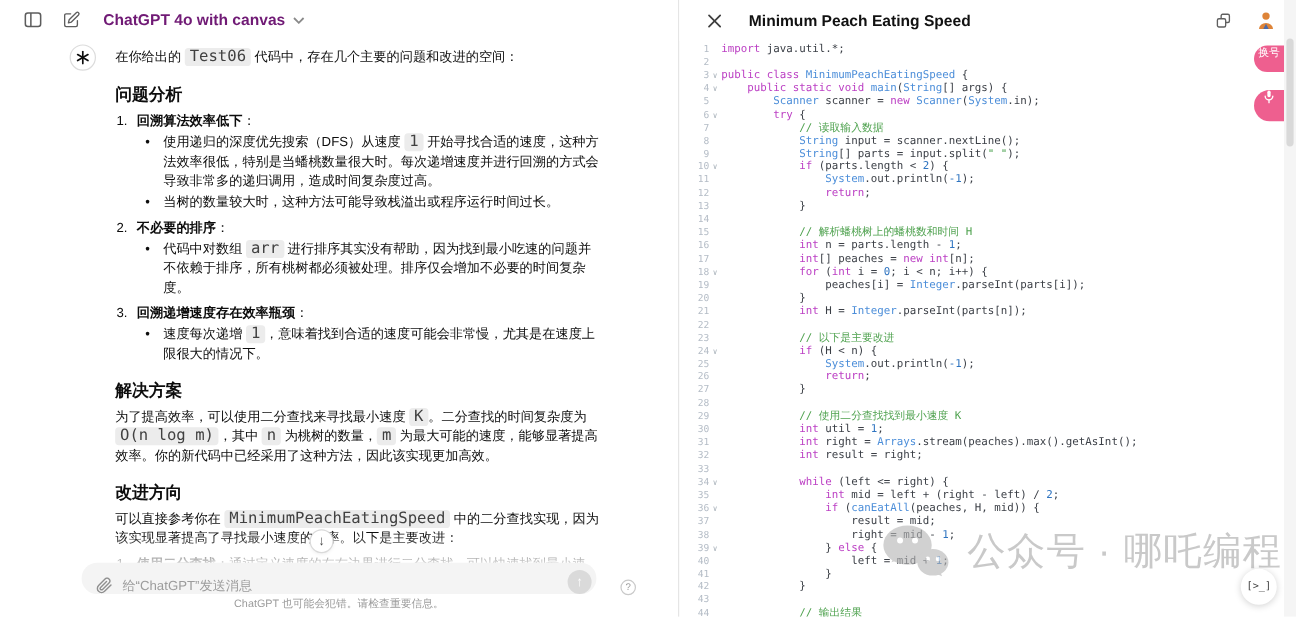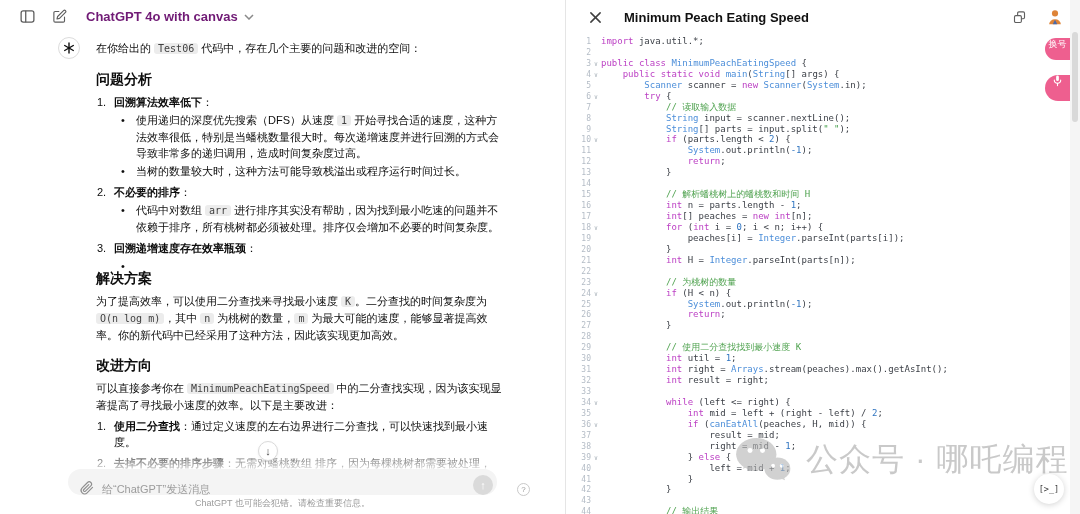--- a/index.html
+++ b/index.html
@@ -18,21 +18,21 @@
 
   .chat-body { position:absolute; left:96px; top:38px; width:406px; z-index:1; color:#0d0d0d; }
   .blk { position:relative; font-size:11px; line-height:16px; }
   .blk-p { margin:2px 0 4px; }
   .blk-h3 { font-size:14px; font-weight:700; line-height:20px; margin:12px 0 5px; }
   .blk-oli { padding-left:18px; margin:5px 0 2px; }
   .oli-num { position:absolute; left:1px; top:0; }
   .blk-oli strong, .blk strong { font-weight:700; }
   .blk-uli { padding-left:40px; margin:2px 0; }
   .bullet { position:absolute; left:25px; top:0; color:#0d0d0d; }
-  .chip { background:#ececec; border-radius:3px; padding:0px 4px; font-family:"DejaVu Sans Mono",monospace; font-size:10px; color:#414141; white-space:nowrap; }
+  .chip { background:#ececec; border-radius:3px; padding:0px 4px; font-family:"DejaVu Sans Mono",monospace; font-size:13px; color:#414141; white-space:nowrap; }
 
   .scrolldown-btn { position:absolute; left:258px; top:441px; width:20px; height:20px; border-radius:50%; background:#fff; border:1px solid #dadada; display:flex; align-items:center; justify-content:center; font-size:11px; color:#4a4a4a; z-index:7; cursor:pointer; box-shadow:0 1px 3px rgba(0,0,0,.06); }
 
   .fade-cover { position:absolute; left:0; right:0; bottom:20px; height:48px; background:linear-gradient(to bottom, rgba(255,255,255,0), rgba(255,255,255,.92) 55%, #fff); z-index:4; }
   .bottom-cover { position:absolute; left:0; right:0; bottom:0; height:20px; background:#fff; z-index:4; }
 
   .composer { position:absolute; left:68px; right:68px; bottom:19px; height:26px; background:#f4f4f4; border-radius:14px; display:flex; align-items:flex-end; gap:8px; padding:0 4px 0 12px; z-index:5; }
   .composer input { flex:1; border:none; outline:none; background:transparent; font-size:11px; color:#0d0d0d; font-family:"Liberation Sans","DejaVu Sans",sans-serif; }
   .composer input::placeholder { color:#9c9c9c; }
   .send-btn { width:20px; height:20px; border-radius:50%; background:#dadada; color:#fff; display:flex; align-items:center; justify-content:center; font-size:11px; font-weight:700; cursor:pointer; }
@@ -109,21 +109,21 @@
 
     <div class="chat-body">
         <div class="blk blk-p"><span class="blk-content"><span>在你给出的 </span><code class="chip">Test06</code><span> 代码中，存在几个主要的问题和改进的空间：</span></span></div>
         <div class="blk blk-h3"><span class="blk-content"><span>问题分析</span></span></div>
         <div class="blk blk-oli"><span class="oli-num">1.</span><span class="blk-content"><strong>回溯算法效率低下</strong><span>：</span></span></div>
         <div class="blk blk-uli"><span class="bullet">•</span><span class="blk-content"><span>使用递归的深度优先搜索（DFS）从速度 </span><code class="chip">1</code><span> 开始寻找合适的速度，这种方法效率很低，特别是当蟠桃数量很大时。每次递增速度并进行回溯的方式会导致非常多的递归调用，造成时间复杂度过高。</span></span></div>
         <div class="blk blk-uli"><span class="bullet">•</span><span class="blk-content"><span>当树的数量较大时，这种方法可能导致栈溢出或程序运行时间过长。</span></span></div>
         <div class="blk blk-oli"><span class="oli-num">2.</span><span class="blk-content"><strong>不必要的排序</strong><span>：</span></span></div>
         <div class="blk blk-uli"><span class="bullet">•</span><span class="blk-content"><span>代码中对数组 </span><code class="chip">arr</code><span> 进行排序其实没有帮助，因为找到最小吃速的问题并不依赖于排序，所有桃树都必须被处理。排序仅会增加不必要的时间复杂度。</span></span></div>
         <div class="blk blk-oli"><span class="oli-num">3.</span><span class="blk-content"><strong>回溯递增速度存在效率瓶颈</strong><span>：</span></span></div>
-        <div class="blk blk-uli"><span class="bullet">•</span></div>
+        <div class="blk blk-uli"><span class="bullet">•</span><span class="blk-content"><span>速度每次递增 </span><code class="chip">1</code><span>，意味着找到合适的速度可能会非常慢，尤其是在速度上限很大的情况下。</span></span></div>
         <div class="blk blk-h3"><span class="blk-content"><span>解决方案</span></span></div>
         <div class="blk blk-p"><span class="blk-content"><span>为了提高效率，可以使用二分查找来寻找最小速度 </span><code class="chip">K</code><span>。二分查找的时间复杂度为 </span><code class="chip">O(n log m)</code><span>，其中 </span><code class="chip">n</code><span> 为桃树的数量，</span><code class="chip">m</code><span> 为最大可能的速度，能够显著提高效率。你的新代码中已经采用了这种方法，因此该实现更加高效。</span></span></div>
         <div class="blk blk-h3"><span class="blk-content"><span>改进方向</span></span></div>
         <div class="blk blk-p"><span class="blk-content"><span>可以直接参考你在 </span><code class="chip">MinimumPeachEatingSpeed</code><span> 中的二分查找实现，因为该实现显著提高了寻找最小速度的效率。以下是主要改进：</span></span></div>
         <div class="blk blk-oli"><span class="oli-num">1.</span><span class="blk-content"><strong>使用二分查找</strong><span>：通过定义速度的左右边界进行二分查找，可以快速找到最小速度。</span></span></div>
         <div class="blk blk-oli"><span class="oli-num">2.</span><span class="blk-content"><strong>去掉不必要的排序步骤</strong><span>：无需对蟠桃数组  排序，因为每棵桃树都需要被处理，顺序不重要。</span></span></div>
       </div>
 
     <div class="fade-cover"></div>
     <div class="bottom-cover"></div>
@@ -191,21 +191,21 @@
         <div class="code-line"><span class="ln">13</span><span class="fold"></span><span class="code-text"><span>            </span><span class="tk-p">}</span></span></div>
         <div class="code-line"><span class="ln">14</span><span class="fold"></span><span class="code-text"><span></span></span></div>
         <div class="code-line"><span class="ln">15</span><span class="fold"></span><span class="code-text"><span>            </span><span class="tk-c">// 解析蟠桃树上的蟠桃数和时间 H</span></span></div>
         <div class="code-line"><span class="ln">16</span><span class="fold"></span><span class="code-text"><span>            </span><span class="tk-k">int</span><span class="tk-p"> n = parts.length - </span><span class="tk-n">1</span><span class="tk-p">;</span></span></div>
         <div class="code-line"><span class="ln">17</span><span class="fold"></span><span class="code-text"><span>            </span><span class="tk-k">int</span><span class="tk-p">[] peaches = </span><span class="tk-k">new</span><span class="tk-p"> </span><span class="tk-k">int</span><span class="tk-p">[n];</span></span></div>
         <div class="code-line"><span class="ln">18</span><span class="fold">∨</span><span class="code-text"><span>            </span><span class="tk-k">for</span><span class="tk-p"> (</span><span class="tk-k">int</span><span class="tk-p"> i = </span><span class="tk-n">0</span><span class="tk-p">; i &lt; n; i++) {</span></span></div>
         <div class="code-line"><span class="ln">19</span><span class="fold"></span><span class="code-text"><span>                </span><span class="tk-p">peaches[i] = </span><span class="tk-t">Integer</span><span class="tk-p">.parseInt(parts[i]);</span></span></div>
         <div class="code-line"><span class="ln">20</span><span class="fold"></span><span class="code-text"><span>            </span><span class="tk-p">}</span></span></div>
         <div class="code-line"><span class="ln">21</span><span class="fold"></span><span class="code-text"><span>            </span><span class="tk-k">int</span><span class="tk-p"> H = </span><span class="tk-t">Integer</span><span class="tk-p">.parseInt(parts[n]);</span></span></div>
         <div class="code-line"><span class="ln">22</span><span class="fold"></span><span class="code-text"><span></span></span></div>
-        <div class="code-line"><span class="ln">23</span><span class="fold"></span><span class="code-text"><span>            </span><span class="tk-c">// 为桃树的数量</span></span></div>
+        <div class="code-line"><span class="ln">23</span><span class="fold"></span><span class="code-text"><span>            </span><span class="tk-c">// 以下是主要改进</span></span></div>
         <div class="code-line"><span class="ln">24</span><span class="fold">∨</span><span class="code-text"><span>            </span><span class="tk-k">if</span><span class="tk-p"> (H &lt; n) {</span></span></div>
         <div class="code-line"><span class="ln">25</span><span class="fold"></span><span class="code-text"><span>                </span><span class="tk-t">System</span><span class="tk-p">.out.println(</span><span class="tk-n">-1</span><span class="tk-p">);</span></span></div>
         <div class="code-line"><span class="ln">26</span><span class="fold"></span><span class="code-text"><span>                </span><span class="tk-k">return</span><span class="tk-p">;</span></span></div>
         <div class="code-line"><span class="ln">27</span><span class="fold"></span><span class="code-text"><span>            </span><span class="tk-p">}</span></span></div>
         <div class="code-line"><span class="ln">28</span><span class="fold"></span><span class="code-text"><span></span></span></div>
         <div class="code-line"><span class="ln">29</span><span class="fold"></span><span class="code-text"><span>            </span><span class="tk-c">// 使用二分查找找到最小速度 K</span></span></div>
         <div class="code-line"><span class="ln">30</span><span class="fold"></span><span class="code-text"><span>            </span><span class="tk-k">int</span><span class="tk-p"> util = </span><span class="tk-n">1</span><span class="tk-p">;</span></span></div>
         <div class="code-line"><span class="ln">31</span><span class="fold"></span><span class="code-text"><span>            </span><span class="tk-k">int</span><span class="tk-p"> right = </span><span class="tk-t">Arrays</span><span class="tk-p">.stream(peaches).max().getAsInt();</span></span></div>
         <div class="code-line"><span class="ln">32</span><span class="fold"></span><span class="code-text"><span>            </span><span class="tk-k">int</span><span class="tk-p"> result = right;</span></span></div>
         <div class="code-line"><span class="ln">33</span><span class="fold"></span><span class="code-text"><span></span></span></div>

